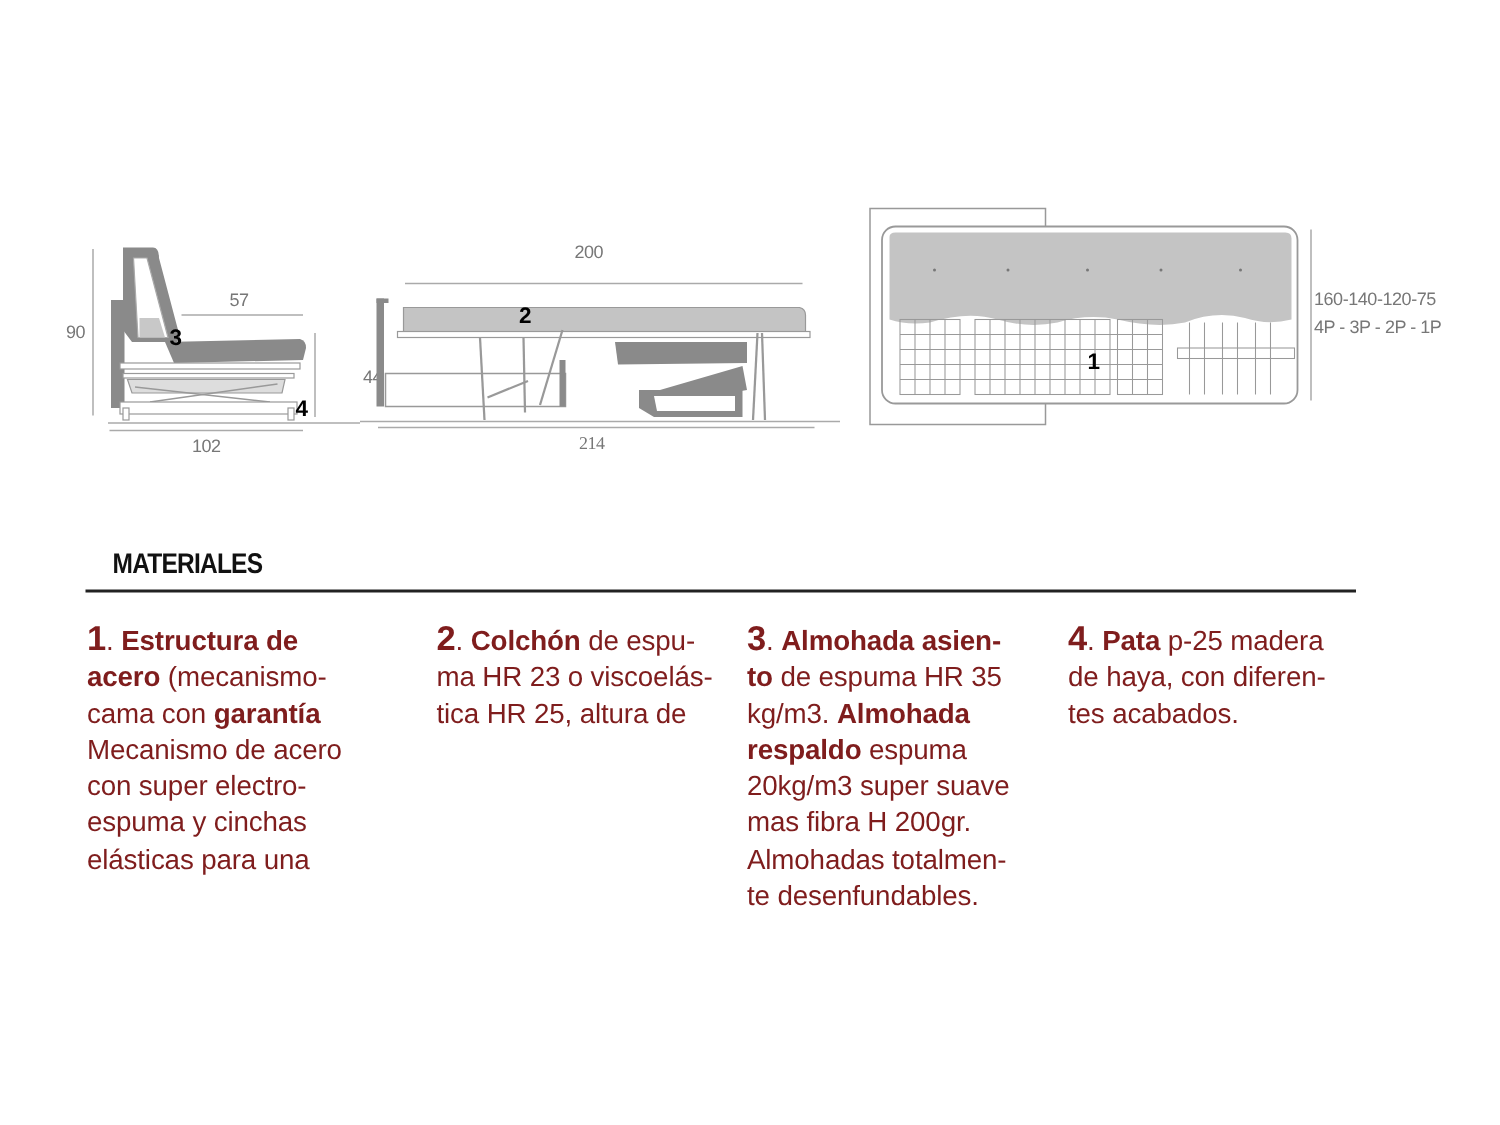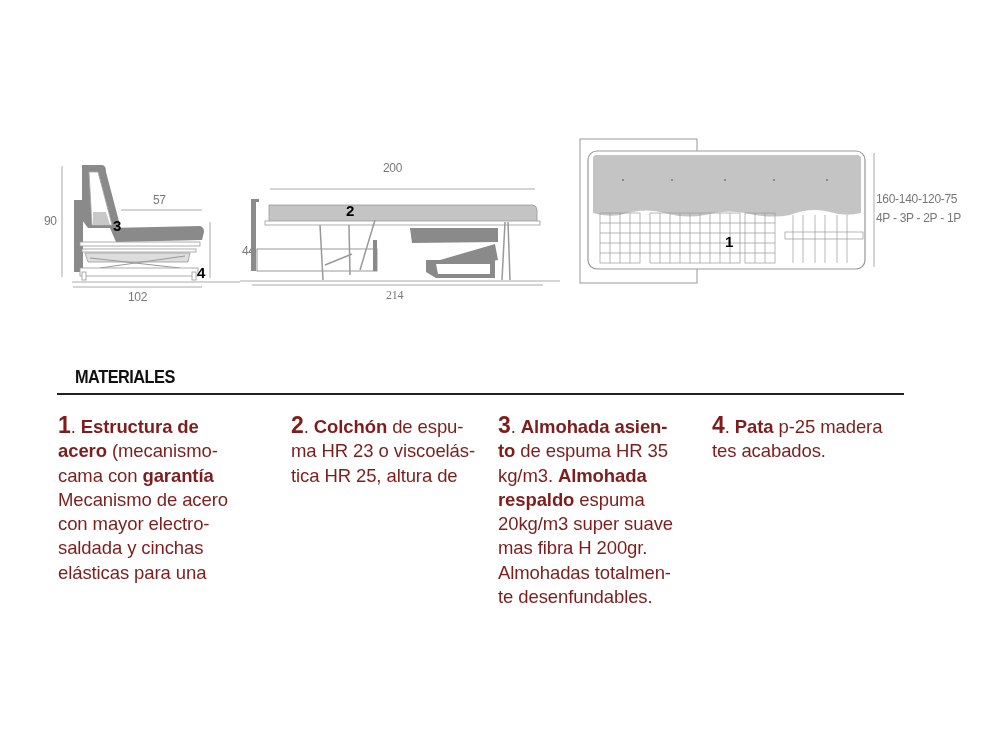--- a/index.html
+++ b/index.html
@@ -142,22 +142,22 @@
 <span class="dim" style="left:876px;top:211px;">4P - 3P - 2P - 1P</span>
 
 <div class="section-title">MATERIALES</div>
 <div class="rule"></div>
 
 <div class="col" style="left:58px;width:210px;">
   <div><span class="num">1</span><span>.</span> <b>Estructura de</b></div>
   <div><b>acero</b><span> (mecanismo-</span></div>
   <div><span>cama con </span><b>garantía</b></div>
   <div>Mecanismo de acero</div>
-  <div>con mayor electro-</div>
-  <div>saldada y cinchas</div>
+  <div>con super electro-</div>
+  <div>espuma y cinchas</div>
   <div>elásticas para una</div>
 </div>
 
 <div class="col" style="left:272px;width:225px;margin-left:19px;">
   <div><span class="num">2</span><span>.</span> <b>Colchón</b><span> de espu-</span></div>
   <div>ma HR 23 o viscoelás-</div>
   <div>tica HR 25, altura de</div>
 </div>
 
 <div class="col" style="left:498px;width:210px;">
@@ -166,14 +166,15 @@
   <div><span>kg/m3. </span><b>Almohada</b></div>
   <div><b>respaldo</b><span> espuma</span></div>
   <div>20kg/m3 super suave</div>
   <div>mas fibra H 200gr.</div>
   <div>Almohadas totalmen-</div>
   <div>te desenfundables.</div>
 </div>
 
 <div class="col" style="left:712px;width:210px;">
   <div><span class="num">4</span><span>.</span> <b>Pata</b><span> p-25 madera</span></div>
+  <div>de haya, con diferen-</div>
   <div>tes acabados.</div>
 </div>
 
 </body></html>

